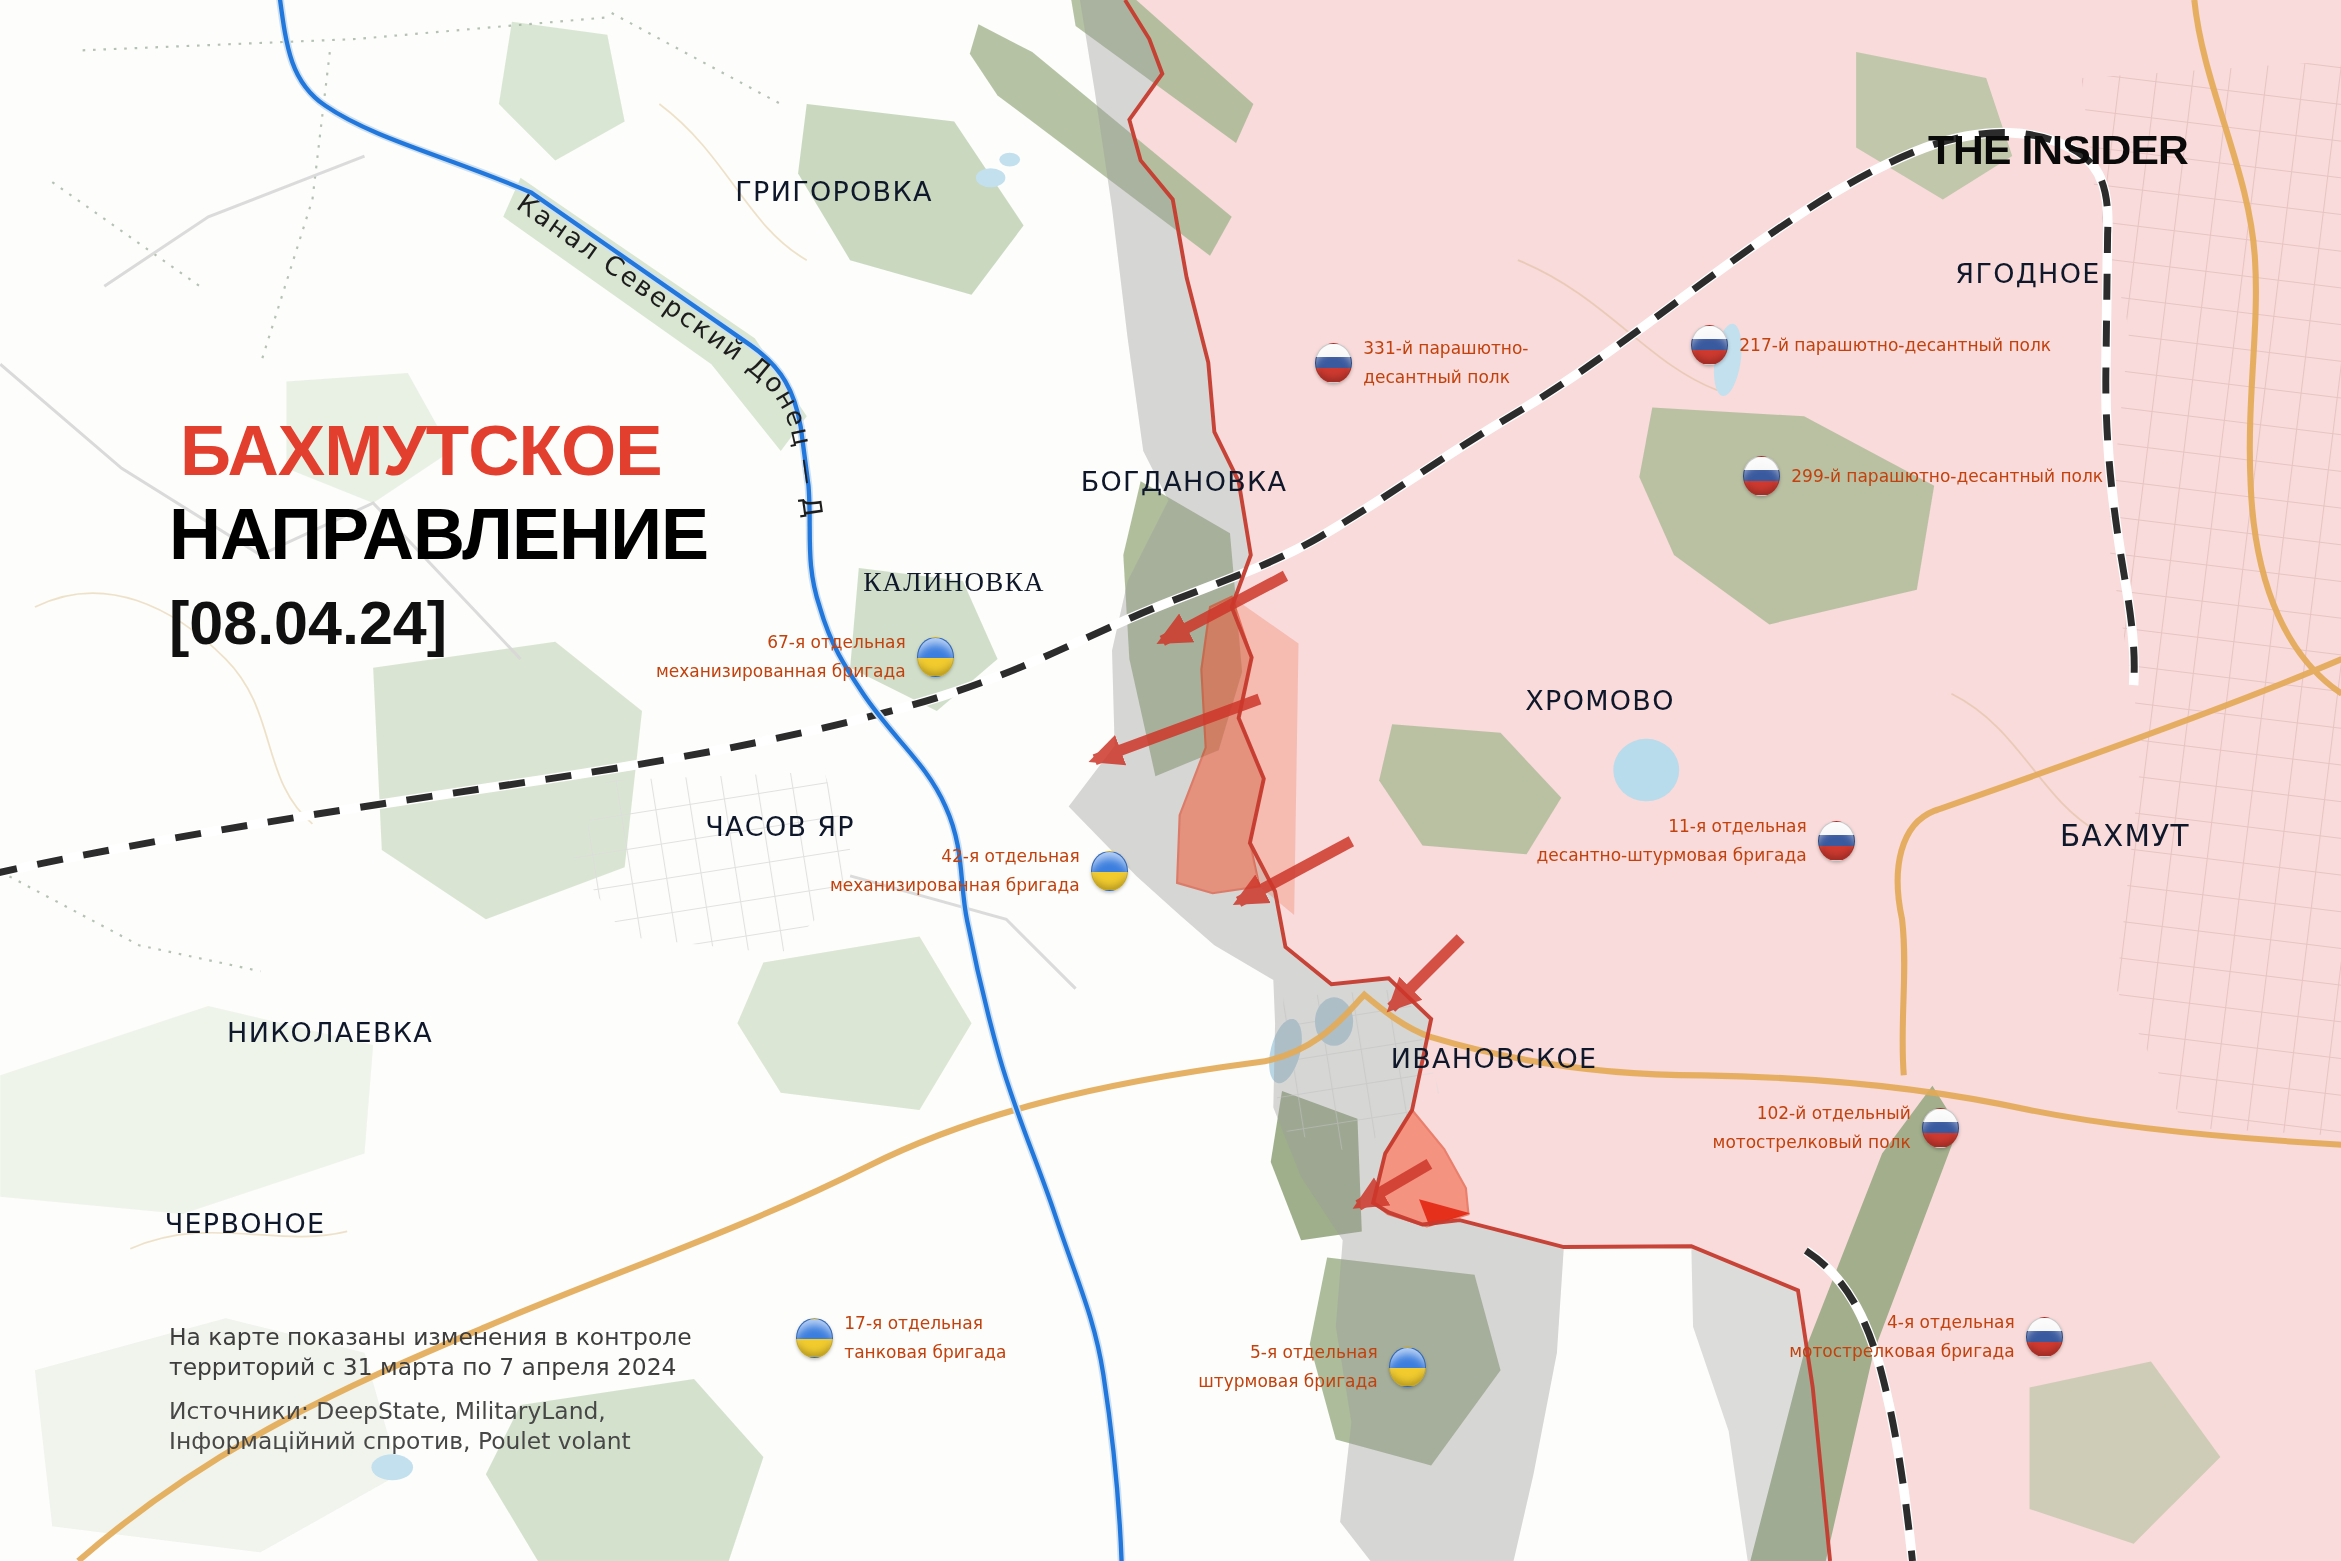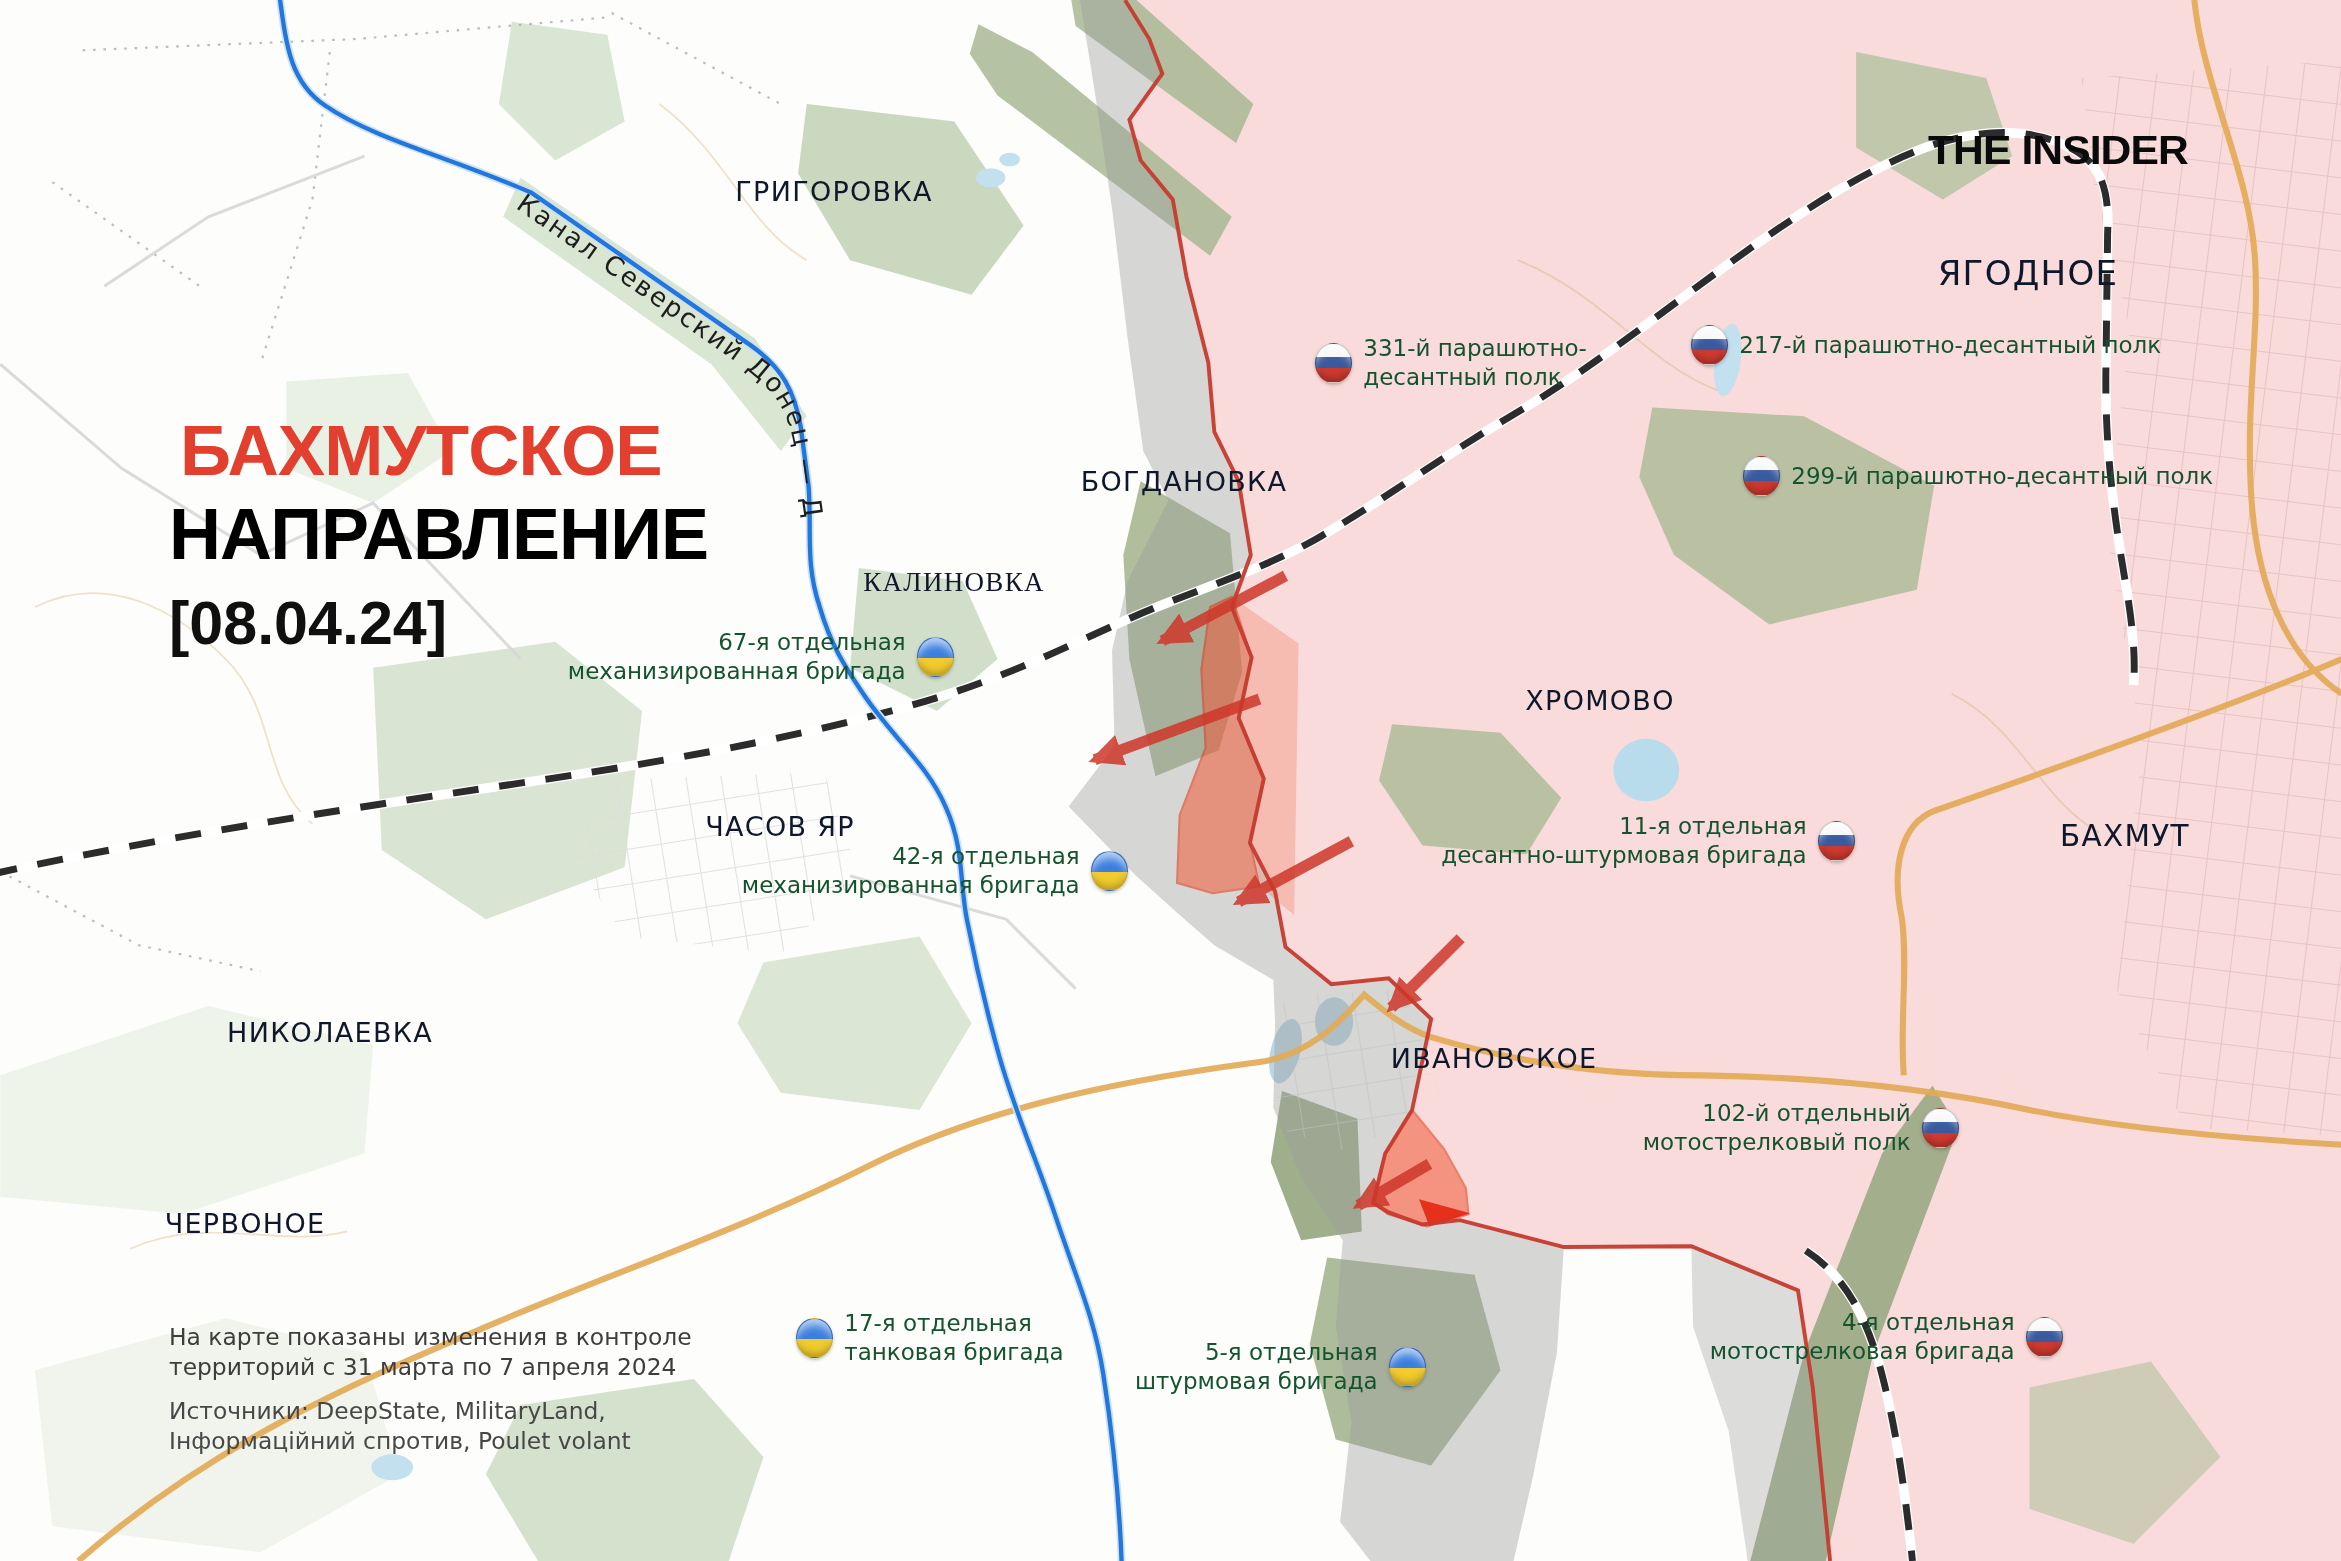--- a/index.html
+++ b/index.html
@@ -21,21 +21,21 @@
   .note{position:absolute;left:169px;top:1322px;font-family:"DejaVu Sans",sans-serif;
         font-size:23.4px;line-height:30px;color:#3d3d3d;white-space:nowrap;}
   .note .src{margin-top:14px;color:#474747;}
 
   
   .town{position:absolute;transform:translate(-50%,-50%);font-family:"DejaVu Sans",sans-serif;
         font-weight:400;color:#0f172a;letter-spacing:1.3px;white-space:nowrap;}
 
   
   .unit{position:absolute;display:flex;align-items:center;gap:11.3px;transform:translateY(-50%);
-        font-family:"DejaVu Sans",sans-serif;font-size:23px;line-height:29px;color:#14532d;white-space:nowrap;}
+        font-family:"DejaVu Sans",sans-serif;font-size:17px;line-height:29px;color:#c2410c;white-space:nowrap;}
   .unit .ulines{display:block;}
   .unit.align-right .ulines{text-align:right;}
   .unit.align-left .ulines{text-align:left;}
   .flag{width:35px;height:38px;border-radius:50%;flex:0 0 auto;border:0.9px solid rgba(0,0,0,.18);
         box-shadow:inset 0 10.4px 8.7px -4.3px rgba(255,255,255,.65), inset 0 -7.8px 8.7px -5.2px rgba(0,0,0,.30), 0 1.7px 3.5px rgba(0,0,0,.25);}
   .flag.ru{background:linear-gradient(180deg,#f7f7f7 0%,#f7f7f7 34%,#3a5a9f 34%,#3a5a9f 64%,#cf3a30 64%,#cf3a30 100%);}
   .flag.ua{background:linear-gradient(180deg,#3c7ede 0%,#3c7ede 52%,#f2cc2e 52%,#f2cc2e 100%);}
 </style>
 </head>
 <body>
@@ -215,21 +215,21 @@
 
   <div id="towns-layer">
       <div class="town" style="left: 834px; top: 191px; font-size: 27px;">ГРИГОРОВКА</div>
       <div class="town" style="left: 1184px; top: 481px; font-size: 27px;">БОГДАНОВКА</div>
       <div class="town" style="left: 954px; top: 582px; font-size: 27px; font-family: Liberation Serif, serif;">КАЛИНОВКА</div>
       <div class="town" style="left: 748px; top: 826px; font-size: 27px; margin-left: 32px;">ЧАСОВ ЯР</div>
       <div class="town" style="left: 330px; top: 1032px; font-size: 27px;">НИКОЛАЕВКА</div>
       <div class="town" style="left: 245px; top: 1223px; font-size: 27px;">ЧЕРВОНОЕ</div>
       <div class="town" style="left: 1600px; top: 700px; font-size: 27px;">ХРОМОВО</div>
       <div class="town" style="left: 1494px; top: 1058px; font-size: 27px;">ИВАНОВСКОЕ</div>
-      <div class="town" style="left: 2028px; top: 273px; font-size: 34px;">ЯГОДНОЕ</div>
+      <div class="town" style="left: 2028px; top: 273px; font-size: 27px;">ЯГОДНОЕ</div>
       <div class="town" style="left: 2125px; top: 836px; font-size: 29.5px;">БАХМУТ</div>
     </div>
   <div id="units-layer">
       <div class="unit align-left" style="top: 363px; left: 1315px;">
       <span class="flag ru"></span>
       <span class="ulines">
           <div>331-й парашютно-</div>
           <div>десантный полк</div>
         </span>
     </div>

